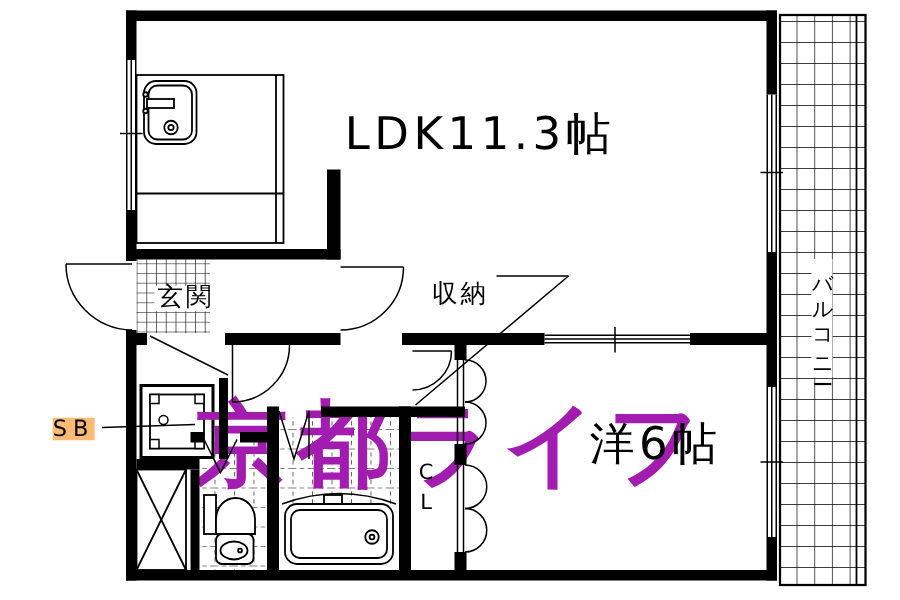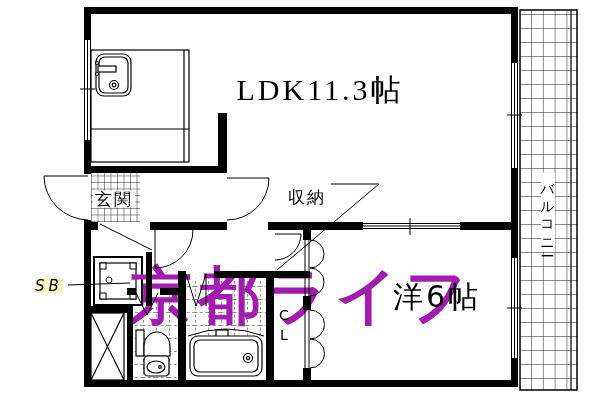--- a/index.html
+++ b/index.html
@@ -5,21 +5,21 @@
   html,body{margin:0;padding:0;background:#fff;}
   #plan{position:relative;width:600px;height:400px;background:#ffffff;overflow:hidden;
         font-family:"DejaVu Sans",sans-serif;}
   #plan svg{position:absolute;left:0;top:0;}
   .layer1{z-index:1;} .layer2{z-index:3;}
   .wm{position:absolute;z-index:2;transform:translate(-50%,-50%);
       font-weight:bold;font-size:62px;letter-spacing:6px;color:#a21caf;white-space:nowrap;}
   .lbl{position:absolute;z-index:4;transform:translate(-50%,-50%);color:#000;white-space:nowrap;line-height:1;}
   .lbl-big{font-size:30px;letter-spacing:3px;}
   .lbl-mid{font-size:17px;letter-spacing:2px;background:#fff;padding:0 2px;}
-  .lbl-sb{font-size:15px;letter-spacing:4px;background:#fef9c3;font-style:italic;}
+  .lbl-sb{font-size:15px;letter-spacing:4px;background:#fdba74;}
   .lbl-cl{font-size:14px;letter-spacing:4px;writing-mode:vertical-lr;text-orientation:upright;}
   .lbl-balc{font-size:14px;letter-spacing:3px;writing-mode:vertical-rl;text-orientation:upright;background:#fff;}
 </style>
 </head>
 <body>
 
 <div id="plan">
 
   <svg class="layer1" width="600" height="400" viewBox="0 0 600 400">
     <defs>
@@ -168,20 +168,20 @@
       <polyline points="186,274 196,306 206,274 206,306"></polyline>
     </g>
 
     <g stroke="#000" stroke-width="1" fill="none">
       <line x1="68" y1="285" x2="130" y2="283"></line>
       <line x1="331" y1="184" x2="379" y2="184"></line>
       <line x1="379" y1="184" x2="277" y2="270"></line>
     </g>
   </svg>
 
-  <div class="lbl lbl-big" style="left:320px;top:90px;font-family:Liberation Serif, serif;">LDK11.3帖</div>
+  <div class="lbl lbl-big" style="left:320px;top:90px;">LDK11.3帖</div>
   <div class="lbl lbl-big" style="left:413px;top:297px;margin-left:24px;">洋6帖</div>
-  <div class="lbl lbl-mid" style="left:114px;top:199px;text-align:right;">玄関</div>
+  <div class="lbl lbl-mid" style="left:124px;top:199px;text-align:right;">玄関</div>
   <div class="lbl lbl-mid" style="left:307px;top:197px;">収納</div>
   <div class="lbl lbl-sb" style="left:49px;top:286px;">SB</div>
   <div class="lbl lbl-cl" style="left:284px;top:327px;">CL</div>
   <div class="lbl lbl-balc" style="left:548px;top:212px;">バルコニー</div>
 </div>
 
 </body></html>

